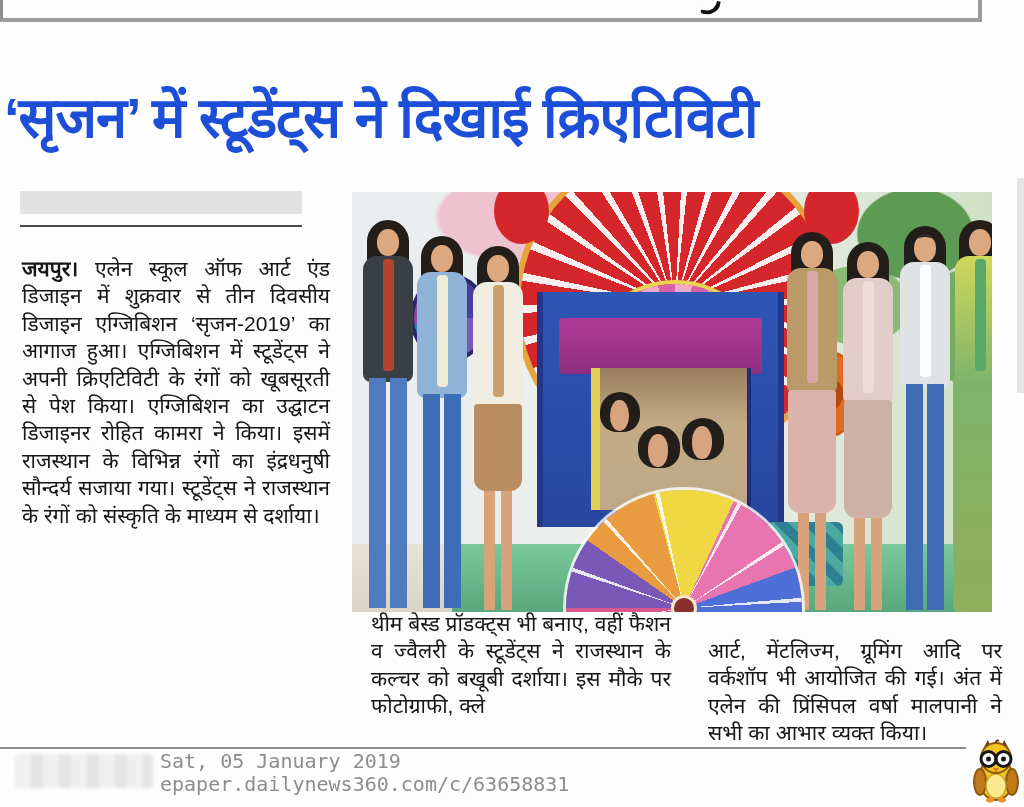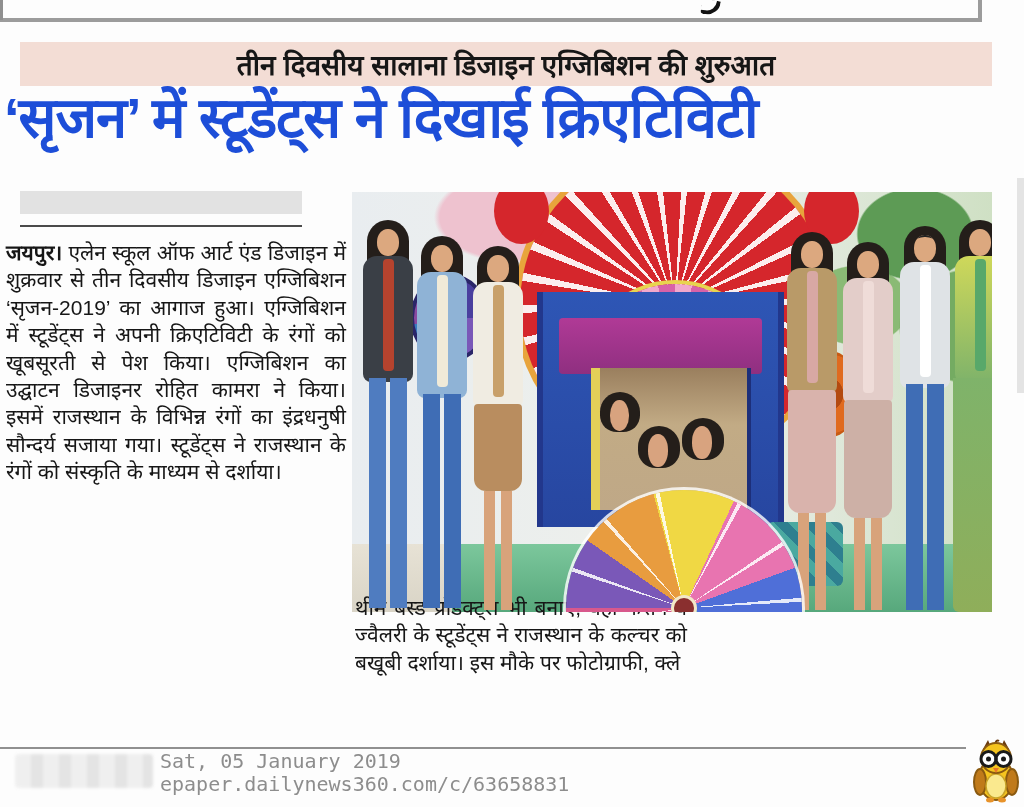--- a/index.html
+++ b/index.html
@@ -23,21 +23,21 @@
             line-height:1.2;white-space:nowrap;letter-spacing:-1px;color:#1d4ed8;}
 
   
   .byline-strip{position:absolute;left:20px;top:191px;width:282px;height:23px;background:var(--byline-bg,#e2e2e2);}
   .byline-text{position:absolute;left:20px;top:184px;width:282px;text-align:center;font-size:22px;font-weight:700;white-space:nowrap;}
   .c-m{color:var(--brand-m,#2d9fd6);} .c-i{color:var(--brand-i,#6fb53d);} .c-x{color:var(--brand-x,#45a8da);}
   .byline-rule{position:absolute;left:20px;top:225px;width:282px;height:2px;background:var(--rule-dark,#4b4b4b);}
 
   
   .col{position:absolute;font-size:21px;line-height:27.4px;text-align:justify;}
-  .col p{margin:0;}
+  .col p{margin:16px;}
   .col-left{left:6px;top:239px;width:340px;}
   .col-left .p2{text-indent:30px;}
   .col-mid{left:355px;top:594px;width:332px;}
   .col-right{left:692px;top:621px;width:326px;}
   .dateline{font-weight:700;}
 
   
   .photo{position:absolute;left:352px;top:192px;width:640px;height:420px;margin:0;overflow:hidden;background:#eef1f0;}
   .ph-bg{position:absolute;inset:0;background:
       radial-gradient(95px 75px at 88% 10%, #5d9b55 0 60%, transparent 62%),
@@ -126,23 +126,20 @@
 </head>
 <body>
 
 <div id="canvas">
 
   <div class="prev-rule"></div>
   <div class="prev-right"></div>
   <div class="prev-left"></div>
   <div class="remnant"></div>
 
-  <div class="kicker">
-    <span>तीन दिवसीय सालाना डिजाइन एग्जिबिशन की शुरुआत</span>
-  </div>
 
   <h1 class="headline">‘सृजन’ में स्टूडेंट्स ने दिखाई क्रिएटिविटी</h1>
 
   <div class="byline-strip"></div>
   <div class="byline-rule"></div>
 
   <div class="col col-left">
     <p class="p1"><span class="dateline">जयपुर।</span> <span>एलेन स्कूल ऑफ आर्ट एंड डिजाइन में शुक्रवार से तीन दिवसीय डिजाइन एग्जिबिशन ‘सृजन-2019’ का आगाज हुआ। एग्जिबिशन में स्टूडेंट्स ने अपनी क्रिएटिविटी के रंगों को खूबसूरती से पेश किया। एग्जिबिशन का उद्घाटन डिजाइनर रोहित कामरा ने किया। इसमें राजस्थान के विभिन्न रंगों का इंद्रधनुषी सौन्दर्य सजाया गया। स्टूडेंट्स ने राजस्थान के रंगों को संस्कृति के माध्यम से दर्शाया।</span></p>
   </div>
 
@@ -209,20 +206,23 @@
           <i class="torso"></i>
           <i class="legs"></i>
         </div>
       </div>
     <div class="umbrella"></div>
   </figure>
 
   <div class="col col-mid">
     <p>थीम बेस्ड प्रॉडक्ट्स भी बनाए, वहीं फैशन व ज्वैलरी के स्टूडेंट्स ने राजस्थान के कल्चर को बखूबी दर्शाया। इस मौके पर फोटोग्राफी, क्ले</p>
   </div>
+  <div class="col col-right">
+    <p>आर्ट, मेंटलिज्म, ग्रूमिंग आदि पर वर्कशॉप भी आयोजित की गई। अंत में एलेन की प्रिंसिपल वर्षा मालपानी ने सभी का आभार व्यक्त किया।</p>
+  </div>
 
   <div class="scan-edge"></div>
 
   <div class="footer-rule"></div>
   <div class="watermark"></div>
   <div class="footer-text">
     <div>Sat, 05 January 2019</div>
     <div>epaper.dailynews360.com/c/63658831</div>
   </div>
 

